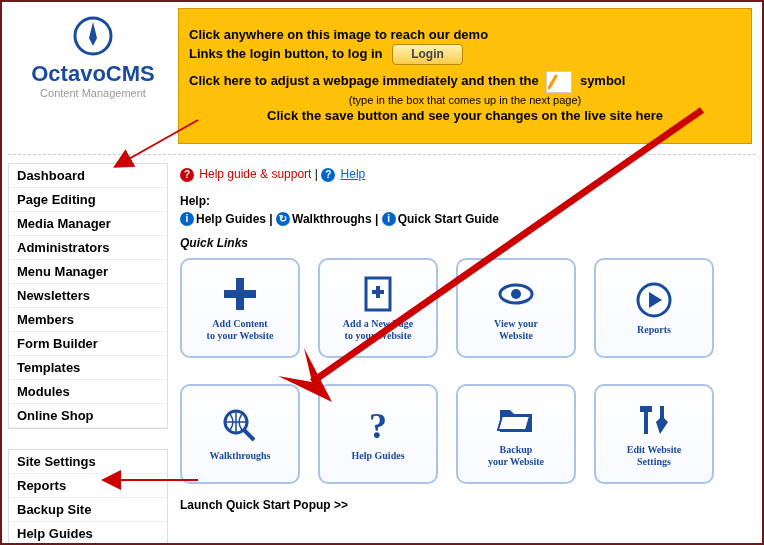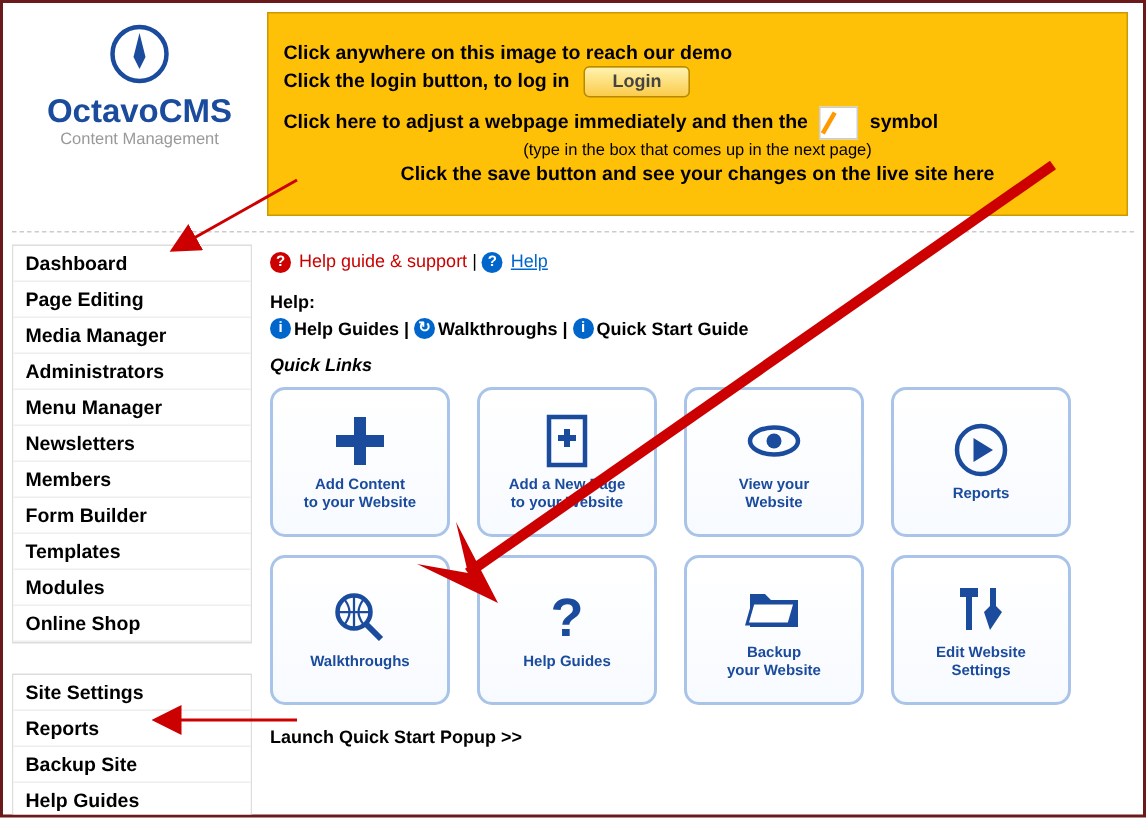--- a/index.html
+++ b/index.html
@@ -24,21 +24,21 @@
 .content { flex: 1; padding: 4px 12px; }
 .help-bar { margin-bottom: 12px; }
 .help-link { color: #c00; font-size: 12px; text-align: right; }
 .help-blue { color: #0066cc; font-size: 12px; text-decoration: underline; }
 .info-icon { display: inline-block; width: 14px; height: 14px; border-radius: 50%; background: #0066cc; color: #fff; text-align: center; line-height: 14px; font-size: 10px; font-weight: bold; vertical-align: middle; margin-right: 2px; font-style: normal; }
 .info-icon.red { background: #c00; }
 .sect-label { font-size: 12px; font-weight: bold; margin: 8px 0 4px; }
 .guide-row { font-size: 12px; font-weight: bold; margin-bottom: 10px; }
 .notes { font-weight: bold; margin: 8px 0; }
 .quick-label { font-weight: bold; font-style: italic; margin: 10px 0 8px; }
-.ql-grid { display: grid; grid-template-columns: repeat(4, 120px); gap: 12px 18px; }
+.ql-grid { display: grid; grid-template-columns: repeat(4, 120px); gap: 26px 18px; font-family: Liberation Serif, serif; }
 .ql-tile { border: 2px solid #a9c4e8; border-radius: 10px; height: 100px; display: flex; flex-direction: column; align-items: center; justify-content: center; cursor: pointer; background: linear-gradient(#fff, #f7faff); padding: 4px; text-align: center; }
 .ql-icon { width: 40px; height: 40px; display: flex; align-items: center; justify-content: center; margin-bottom: 4px; }
 .ql-label { font-size: 10px; font-weight: bold; color: #1a4b9c; line-height: 1.2; }
 .launch-link { margin-top: 14px; font-size: 12px; font-weight: bold; cursor: pointer; display: inline-block; }
 .arrow-svg { position: absolute; pointer-events: none; z-index: 10; }
 </style>
 </head>
 <body>
 
 <div class="frame">
@@ -49,21 +49,21 @@
             <circle cx="20" cy="20" r="18" fill="none" stroke="#1a4b9c" stroke-width="3"></circle>
             <path d="M20 6 L24 22 L20 30 L16 22 Z" fill="#1a4b9c"></path>
           </svg>
       </span>
       <div class="brand">OctavoCMS</div>
       <div class="tagline">Content Management</div>
     </div>
     <div class="banner">
       <div class="line">Click anywhere on this image to reach our demo</div>
       <div class="line">
-        <span>Click the login button, to log in</span>
+        <span>Links the login button, to log in</span>
         <span class="login-btn">Login</span>
       </div>
       <div class="line" style="margin-top:6px">
         <span>Click here to adjust a webpage immediately and then the</span>
         <span class="pencil"></span>
         <span>symbol</span>
       </div>
       <span class="banner-sub">(type in the box that comes up in the next page)</span>
       <div class="line" style="text-align:center">Click the save button and see your changes on the live site here</div>
     </div>

